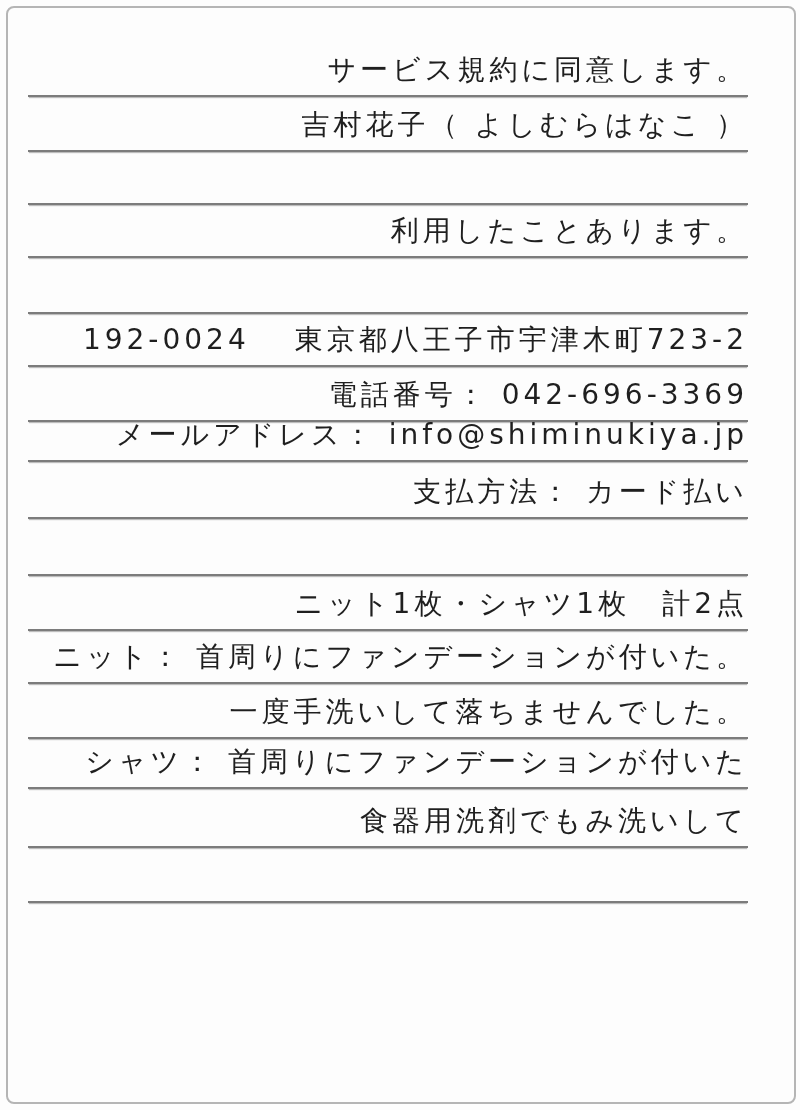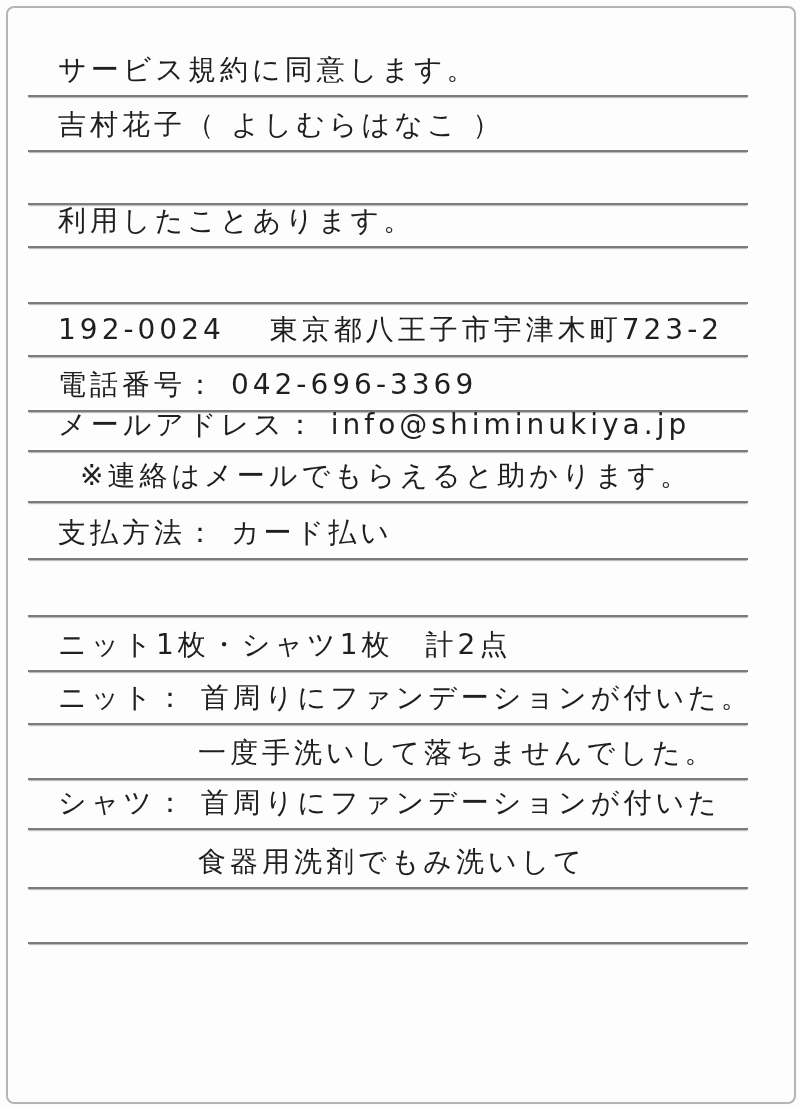--- a/index.html
+++ b/index.html
@@ -29,20 +29,21 @@
     width: 720px;
     display: flex;
     flex-direction: column;
   }
   .row {
     box-sizing: border-box;
     display: flex;
     align-items: flex-end;
     border-bottom: 2px solid var(--rule, #7c7c7c);
     box-shadow: 0 2px 1px -1px rgba(110,110,110,0.45);
+    justify-content: flex-end;
   }
   .row.no-rule {
     border-bottom: none;
     box-shadow: none;
   }
   .txt {
     display: block;
     padding-bottom: 9px;
     font-size: 28px;
     line-height: 1.1;
@@ -63,37 +64,34 @@
   <div class="rows">
     <div class="row" style="height:97px">
       <span class="txt in-normal">サービス規約に同意します。</span>
     </div>
     <div class="row" style="height:55px">
       <span class="txt in-normal">吉村花子（ よしむらはなこ ）</span>
     </div>
     <div class="row" style="height:53px">
       <span class="txt in-normal"></span>
     </div>
-    <div class="row" style="height:43px">
+    <div class="row" style="height:53px">
       <span class="txt in-normal">利用したことあります。</span>
     </div>
     <div class="row" style="height:56px">
       <span class="txt in-normal"></span>
     </div>
     <div class="row" style="height:53px">
       <span class="txt in-normal">192-0024　 東京都八王子市宇津木町723-2</span>
     </div>
     <div class="row" style="height:55px">
       <span class="txt in-normal">電話番号： 042-696-3369</span>
     </div>
     <div class="row" style="height:40px">
       <span class="txt in-normal">メールアドレス： info@shiminukiya.jp</span>
-    </div>
-    <div class="row" style="height:51px">
-      <span class="txt in-note">※連絡はメールでもらえると助かります。</span>
     </div>
     <div class="row" style="height:57px">
       <span class="txt in-normal">支払方法： カード払い</span>
     </div>
     <div class="row" style="height:57px">
       <span class="txt in-normal"></span>
     </div>
     <div class="row" style="height:55px">
       <span class="txt in-normal">ニット1枚・シャツ1枚　計2点</span>
     </div>

